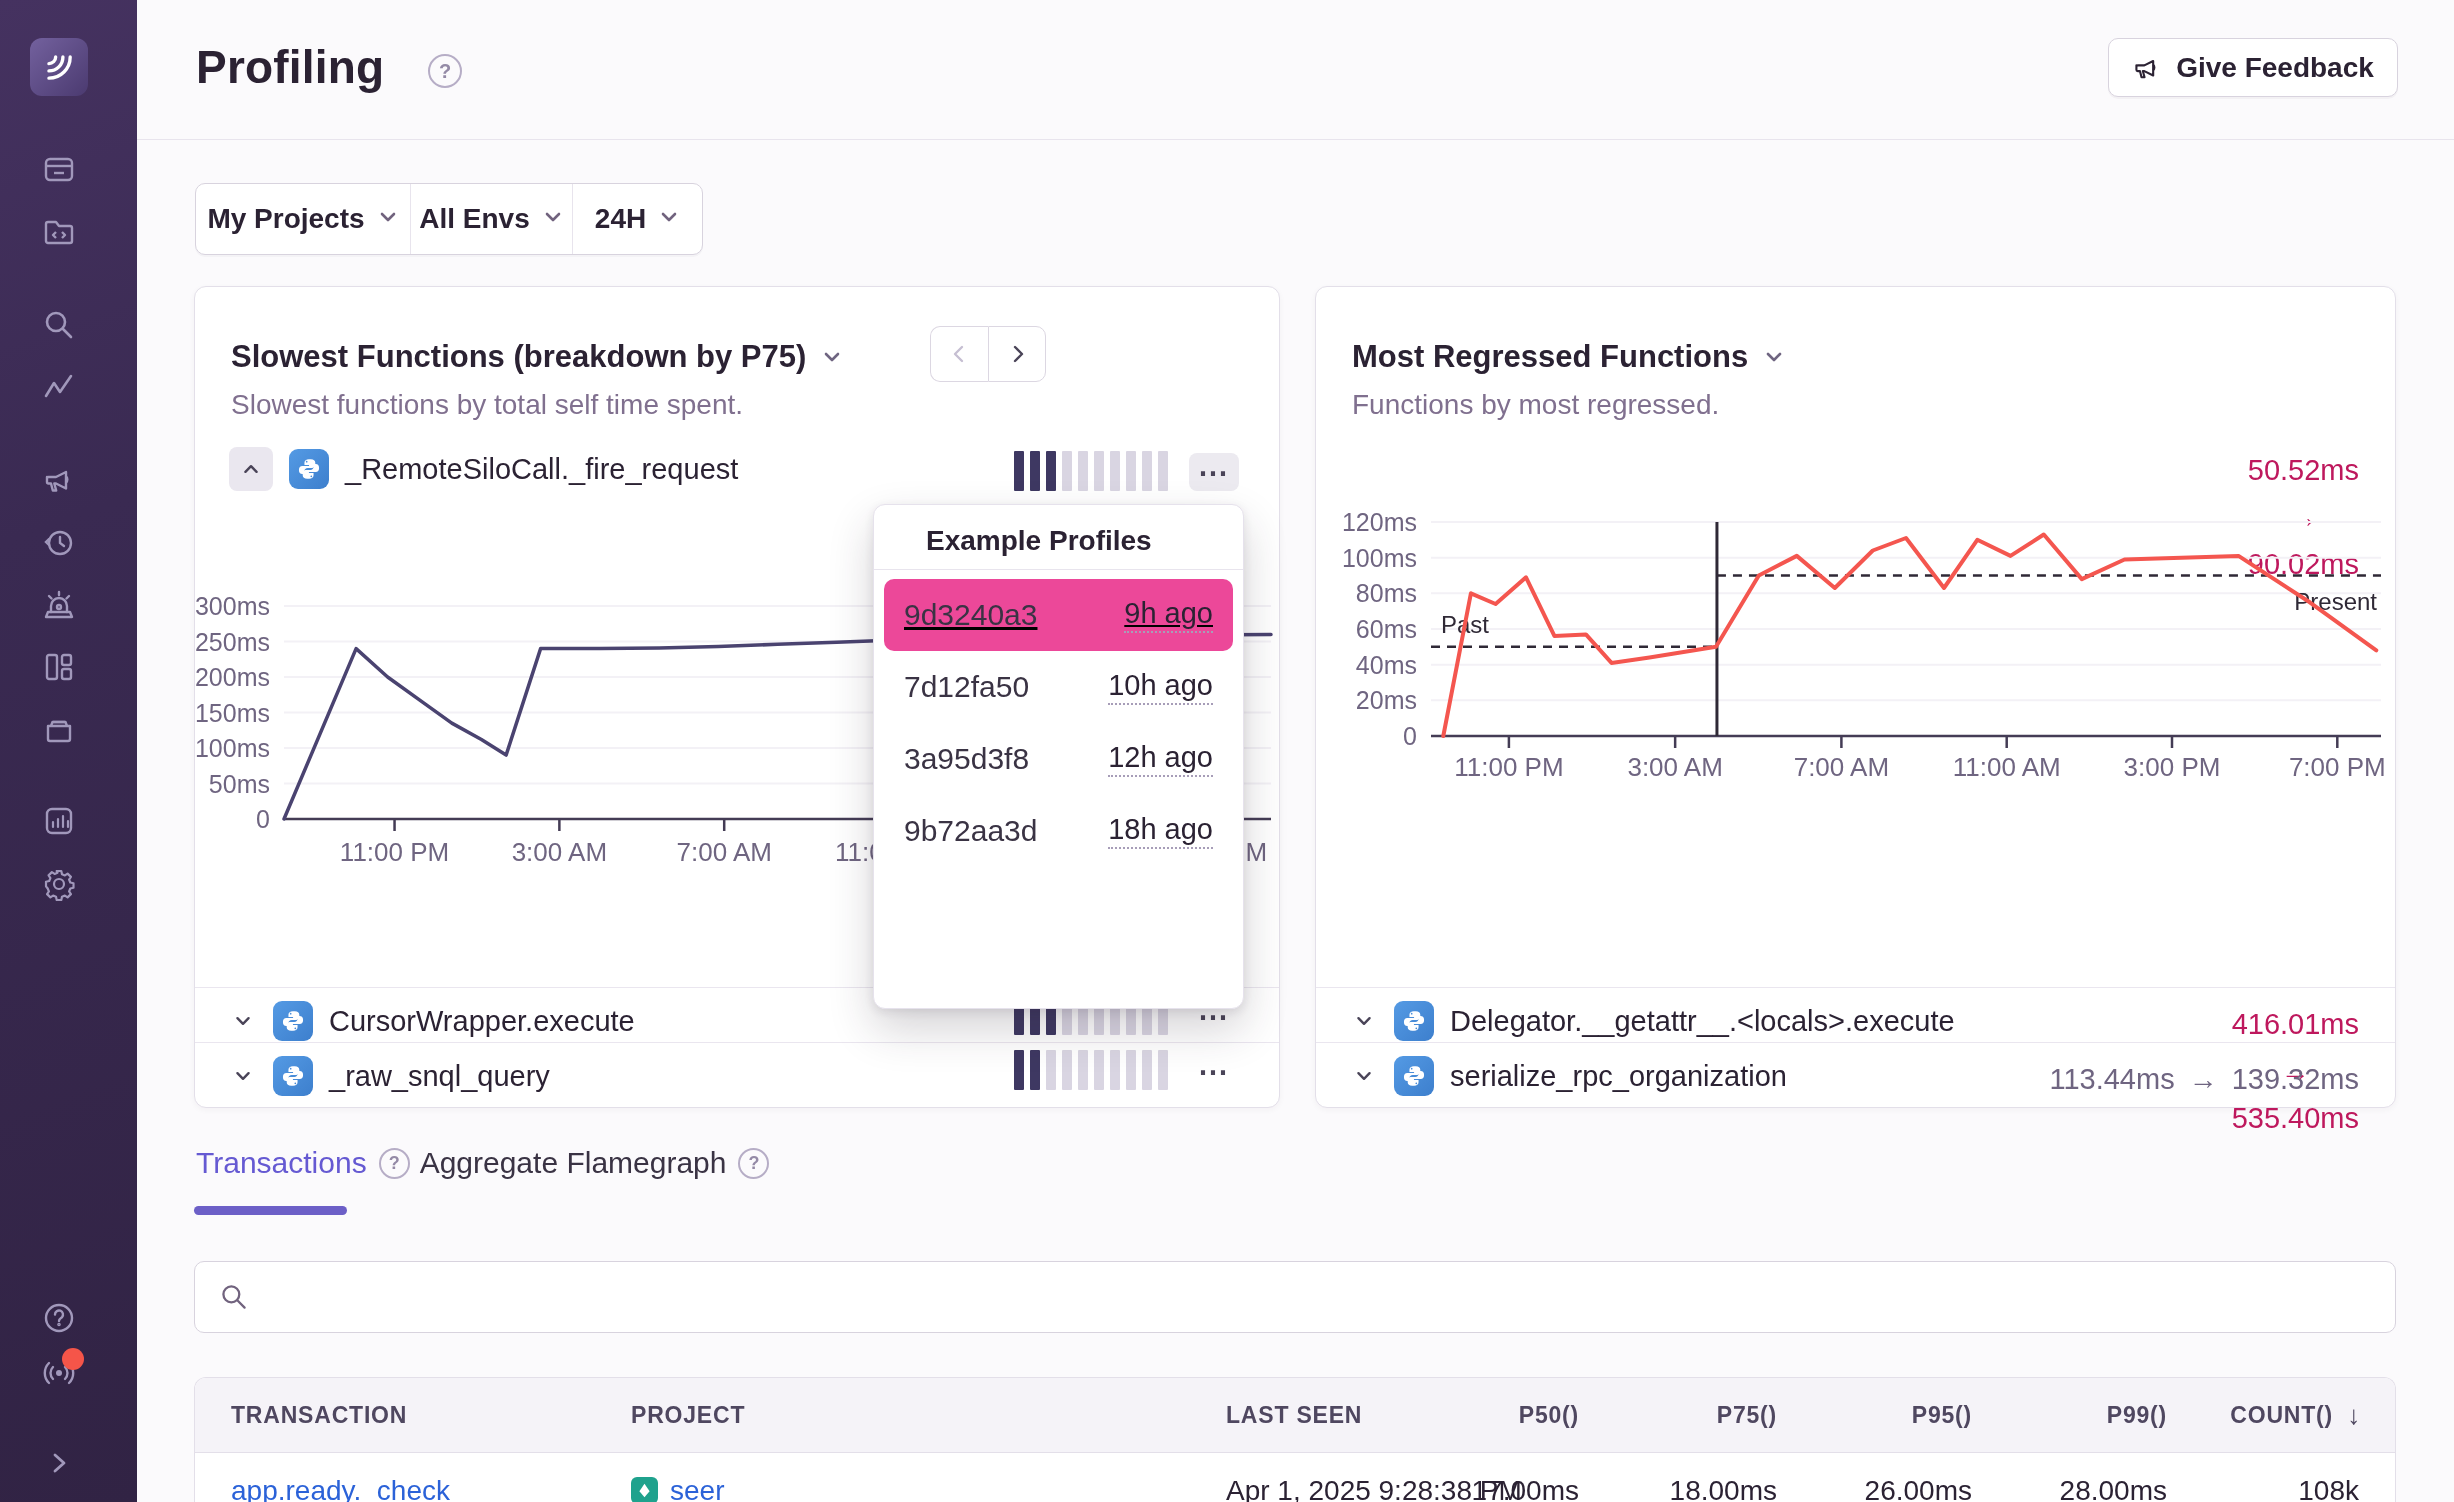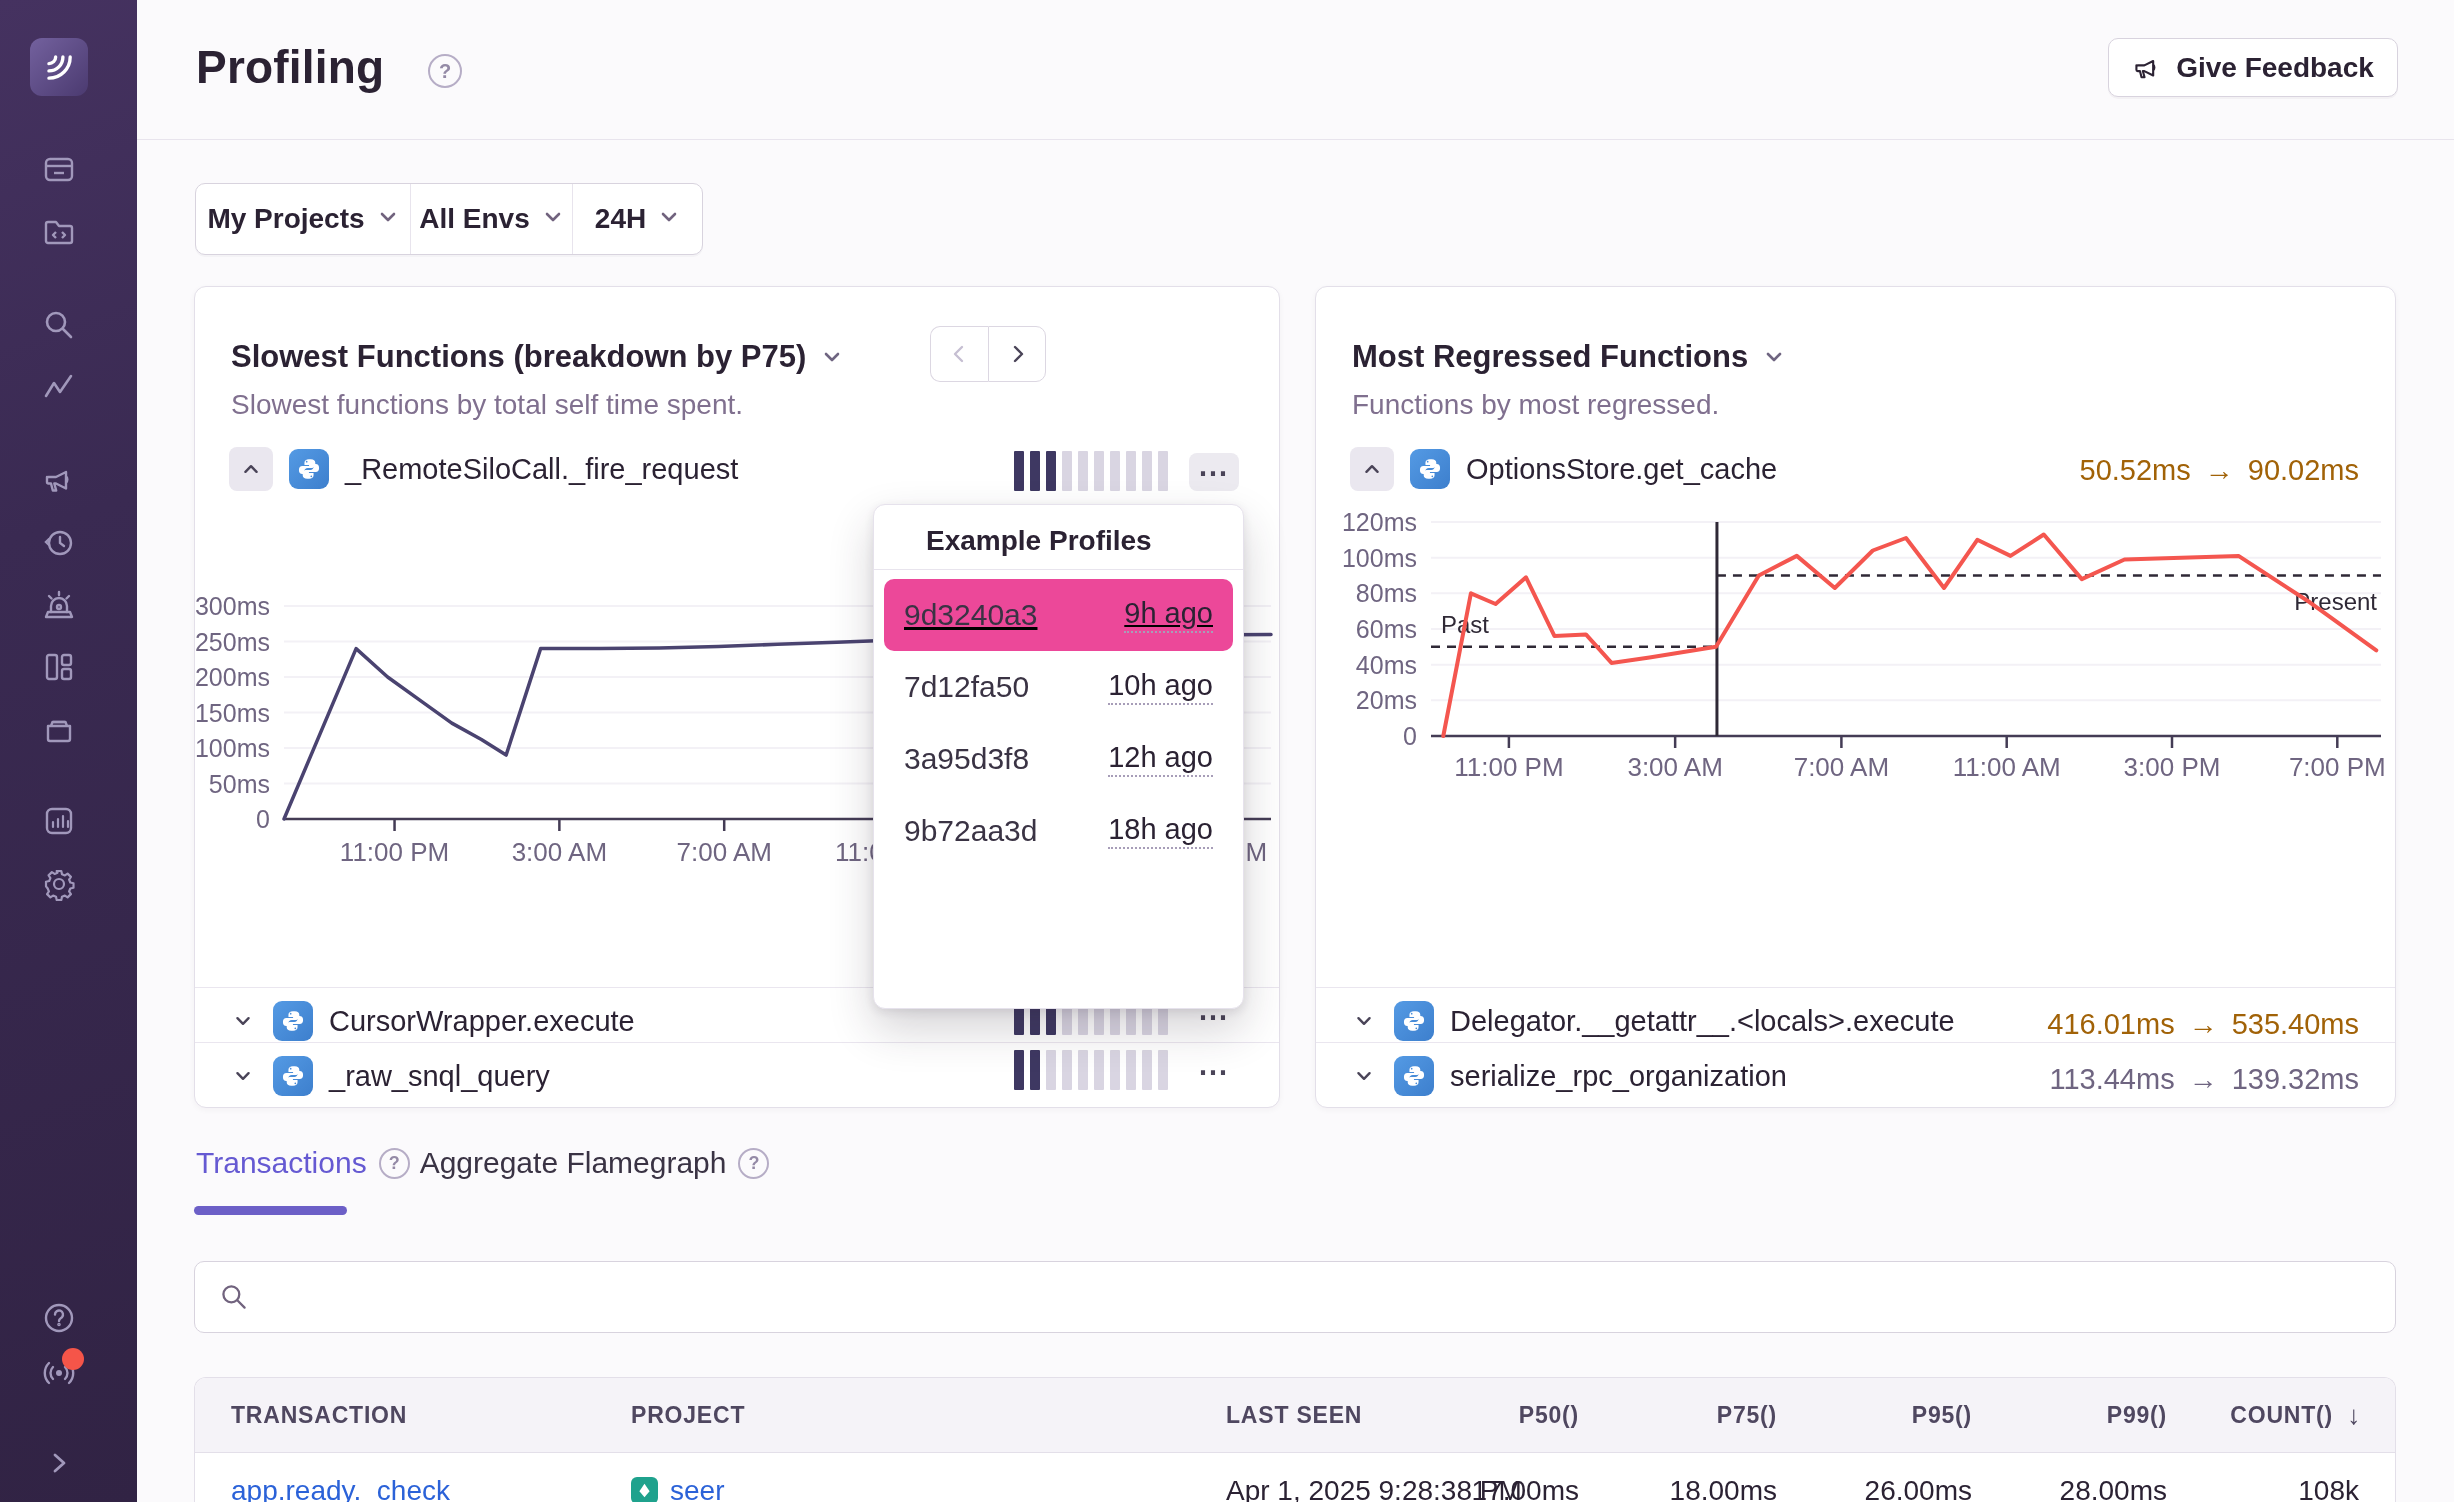--- a/index.html
+++ b/index.html
@@ -54,21 +54,21 @@
   .py-icon { width:40px; height:40px; border-radius:9px; background:linear-gradient(135deg,#549ae4,#3d7fcd); display:flex; align-items:center; justify-content:center; }
   .fn-name { font-size:29px; color:#2b2233; font-weight:500; white-space:nowrap; }
   .row-sep { border-top:1px solid #eae6ef; }
   .spark { position:absolute; display:flex; gap:6px; height:40px; align-items:flex-end; }
   .spark .bar { display:block; width:10px; height:40px; border-radius:1px; }
   .spark .d { background:#3e3862; } .spark .l { background:#d9d5e2; }
   .menu-btn { position:absolute; width:50px; height:38px; border-radius:8px; display:flex; align-items:center; justify-content:center;
     font-size:30px; font-weight:700; color:#4a4458; letter-spacing:2px; cursor:pointer; }
   .menu-btn.bg { background:#eceaf0; }
   .regress-vals { position:absolute; right:36px; font-size:29px; font-weight:500; display:flex; gap:14px; align-items:center; cursor:pointer; }
-  .regress-vals.blue { color:#a16207; } .regress-vals.gray { color:#6f6581; }
+  .regress-vals.blue { color:#be185d;flex-direction:column; } .regress-vals.gray { color:#6f6581; }
   .chartbox { position:absolute; }
 
   
   .dropdown { position:absolute; left:873px; top:504px; width:371px; height:505px; background:#fff; border:1px solid #e6e2ec; border-radius:12px;
     box-shadow:0 20px 45px rgba(43,34,51,.20), 0 3px 10px rgba(43,34,51,.10); z-index:50; }
   .dd-title { position:absolute; left:28px; top:20px; font-size:28px; font-weight:700; color:#2b2233;margin-left:24px; }
   .dd-divider { position:absolute; left:0; top:64px; width:100%; border-top:1px solid #e8e4ed; }
   .dd-rows { position:absolute; left:0; top:68px; width:100%; }
   .dd-row { height:72px; margin:0 10px; display:flex; align-items:center; justify-content:space-between; padding:0 20px; border-radius:10px; cursor:pointer; }
   .dd-row.hl { background:#ec4899; margin-top:6px;text-decoration:underline; }
@@ -403,36 +403,20 @@
           </svg>
         </button>
       <button>
           <svg width="22" height="22" viewBox="0 0 22 22" fill="none" stroke="#4a4458" stroke-width="2.4" stroke-linecap="round" stroke-linejoin="round">
             <path d="M9 4l7 7-7 7"></path>
           </svg>
         </button>
     </div>
 
     <div class="fn-row" style="top:160px;height:47px">
-      <div class="inner" style="top:0">
-        <span class="expander">
-            <svg width="26" height="26" viewBox="0 0 28 28" fill="none" stroke="#4a4458" stroke-width="2.6" stroke-linecap="round" stroke-linejoin="round">
-              <path d="M8 17l6-6 6 6"></path>
-            </svg>
-          </span>
-        <span class="py-icon">
-            <svg width="28" height="28" viewBox="0 0 40 40">
-              <g fill="#fff">
-                <path d="M19.8 6c-3.9 0-6.3 1.8-6.3 4.9v3.3h6.6v1.4h-9.6c-3.1 0-4.9 2.2-4.9 5.8 0 3.4 1.7 5.7 4.8 5.7h2.8v-3.7c0-2.7 2.3-4.9 5-4.9h6.5c2.4 0 4.3-2 4.3-4.4v-3.2c0-3-2.4-4.9-6.4-4.9zm-3.1 2.3a1.2 1.2 0 110 2.4 1.2 1.2 0 010-2.4z"></path>
-                <path d="M20.2 34c3.9 0 6.3-1.8 6.3-4.9v-3.3h-6.6v-1.4h9.6c3.1 0 4.9-2.2 4.9-5.8 0-3.4-1.7-5.7-4.8-5.7h-2.8v3.7c0 2.7-2.3 4.9-5 4.9h-6.5c-2.4 0-4.3 2-4.3 4.4v3.2c0 3 2.4 4.9 6.4 4.9zm3.1-2.3a1.2 1.2 0 110-2.4 1.2 1.2 0 010 2.4z"></path>
-              </g>
-            </svg>
-          </span>
-        <span class="fn-name">OptionsStore.get_cache</span>
-      </div>
       <span class="regress-vals blue" style="top:7px">
         <span>50.52ms</span>
         <span>→</span>
         <span>90.02ms</span>
       </span>
     </div>
 
     <div class="chartbox" style="left:0;top:194px;width:1081px;height:340px"><svg viewBox="0 0 1081 340" width="1081" height="340">
           <text x="101" y="264" text-anchor="end" font-size="25" fill="#6f6581">0</text>
           <line x1="115" x2="1065" y1="219.33333333333334" y2="219.33333333333334" stroke="#f3f1f6" stroke-width="2"></line>

